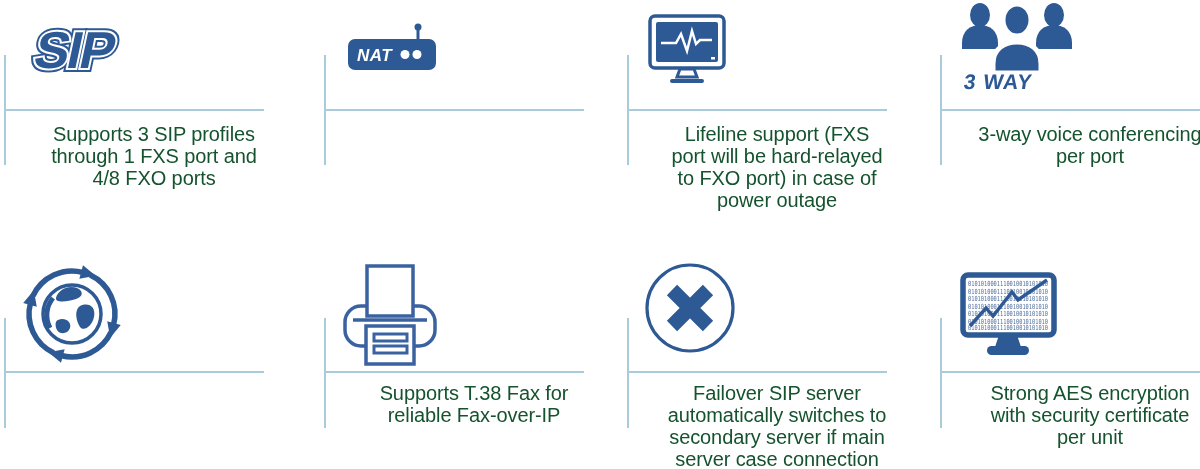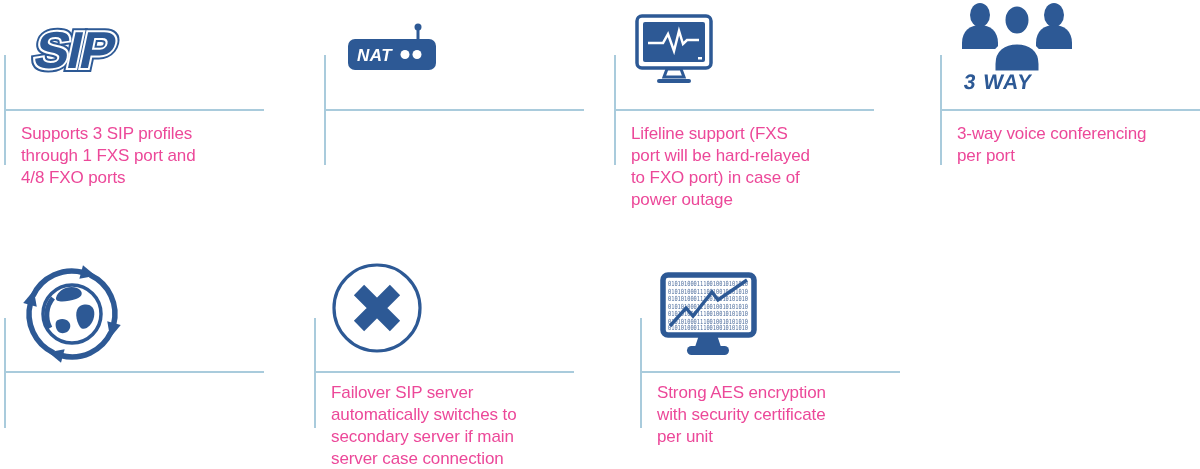--- a/index.html
+++ b/index.html
@@ -2,27 +2,27 @@
 <html><head>
 <meta charset="utf-8">
 <style>
   html,body{margin:0;padding:0;background:#fff;}
   .page{position:relative;width:1200px;height:469px;background:#fff;overflow:hidden;
         font-family:"Liberation Sans",sans-serif;}
   .grid{display:grid;grid-template-columns:repeat(4,300px);grid-template-rows:235px 234px;
         width:1200px;height:469px;}
   .cell{position:relative;}
   .inner{position:absolute;top:0;bottom:0;right:0;left:0;}
-  .col1 .inner{left:4px}.col2 .inner{left:24px}.col3 .inner{left:14px}.col4 .inner{left:40px}
+  .col1 .inner{left:4px}.col2 .inner{left:24px}.col3 .inner{left:27px}.col4 .inner{left:40px}
   .vline{position:absolute;left:0;width:2px;height:110px;background:#a9cbdc;}
   .row1 .vline{top:55px}.row2 .vline{top:83px}
   .hline{position:absolute;left:0;width:260px;height:2px;background:#a9cbdc;}
   .row1 .hline{top:109px}.row2 .hline{top:136px}
-  .desc{position:absolute;left:17px;width:266px;font-size:17px;line-height:22px;
-        color:#ec4899;white-space:pre-line;letter-spacing:-0.1px;}
+  .desc{position:absolute;left:17px;width:266px;font-size:20px;line-height:22px;
+        color:#14532d;white-space:pre-line;letter-spacing:-0.1px;text-align:center;}
   .row1 .desc{top:123px}.row2 .desc{top:147px}
   .icon{position:absolute;overflow:visible;}
   .threeway-label{position:absolute;left:24px;top:70px;color:#2d5995;font-size:21px;
         font-weight:bold;transform:skewX(-8deg);letter-spacing:1px;}
   svg{display:block;overflow:visible;}
   .siptxt{font-size:52px;font-weight:bold;letter-spacing:-2px;
         font-family:"Liberation Sans",sans-serif;}
   .nattxt{font-size:17px;font-weight:bold;font-style:italic;letter-spacing:.5px;
         font-family:"Liberation Sans",sans-serif;}
   .bintxt{font-size:7px;font-family:"DejaVu Sans Mono",monospace;fill:#51709f;}
@@ -120,20 +120,38 @@
         <path d="M60,44 c9,-4 16,1 14,11 c-2,9 -10,15 -14,10 c-4,-6 -6,-17 0,-21 z" fill="#2d5995"></path>
         <path d="M38,58 c7,-3 14,2 12,8 c-2,6 -10,7 -13,2 c-2,-4 -2,-9 1,-10 z" fill="#2d5995"></path>
         <use href="#syncarrow"></use>
         <use href="#syncarrow" transform="rotate(90 52 52)"></use>
         <use href="#syncarrow" transform="rotate(180 52 52)"></use>
         <use href="#syncarrow" transform="rotate(270 52 52)"></use>
       </svg>
     </div>
   </div>
 
+  <div class="cell row2 col2">
+    <div class="inner">
+      <div class="vline"></div>
+      <div class="hline"></div>
+      <svg class="icon" style="left:19px;top:29px" width="94" height="102" viewBox="0 0 94 102">
+        <g fill="#ffffff" stroke="#3a62a1" stroke-width="3.5">
+          <rect x="2" y="42" width="90" height="40" rx="16"></rect>
+          <line x1="10" y1="56" x2="84" y2="56"></line>
+          <rect x="24" y="2" width="46" height="50"></rect>
+          <rect x="23" y="62" width="48" height="38"></rect>
+          <rect x="31" y="70" width="33" height="7" stroke-width="3"></rect>
+          <rect x="31" y="82" width="33" height="7" stroke-width="3"></rect>
+        </g>
+      </svg>
+      <div class="desc">Supports T.38 Fax for
+reliable Fax-over-IP</div>
+    </div>
+  </div>
 
   <div class="cell row2 col3">
     <div class="inner">
       <div class="vline"></div>
       <div class="hline"></div>
       <svg class="icon" style="left:16px;top:26px" width="94" height="94" viewBox="0 0 94 94">
         <circle cx="47" cy="47" r="43" fill="#ffffff" stroke="#2d5995" stroke-width="3.2"></circle>
         <path d="M29,29 L65,65 M65,29 L29,65" stroke="#2d5995" stroke-width="14.5" stroke-linecap="butt" fill="none"></path>
       </svg>
       <div class="desc">Failover SIP server

